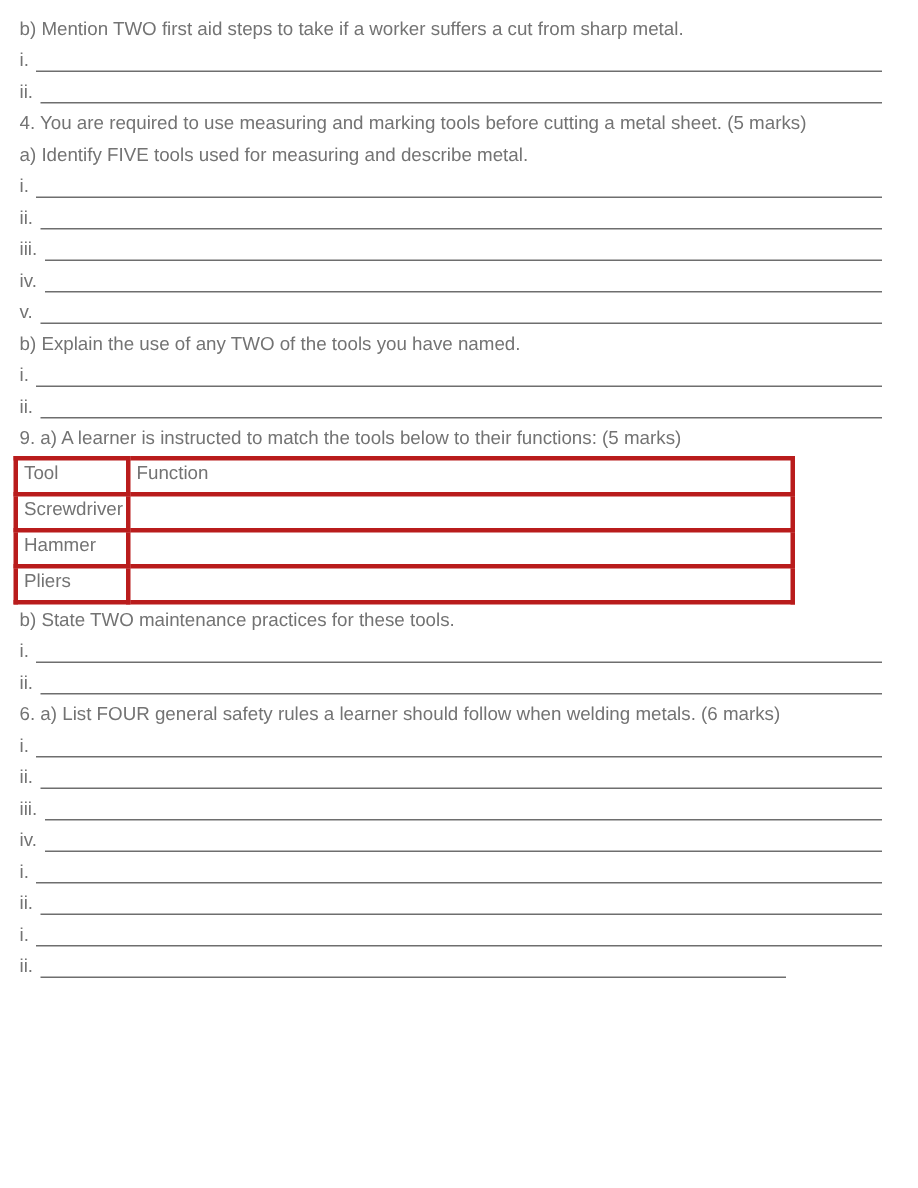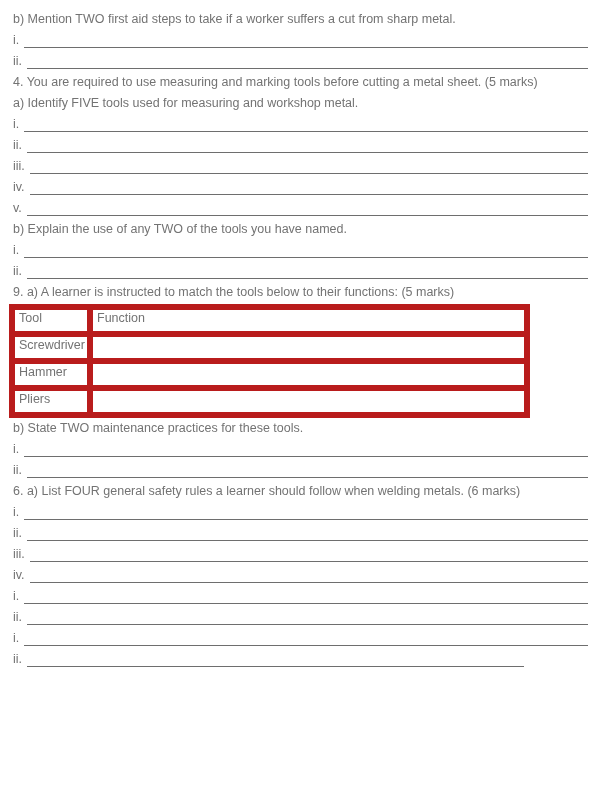--- a/index.html
+++ b/index.html
@@ -40,21 +40,21 @@
     flex: 0 0 497px;
   }
   .qtable {
     border-collapse: collapse;
     table-layout: fixed;
     width: 521px;
     margin: 1px 0 0 -4px;
     border: 1.5px solid #000000;
   }
   .qtable th, .qtable td {
-    border: 6px solid #b91c1c;
+    border: 3px solid #b91c1c;
     font-weight: normal;
     font-size: 12.5px;
     text-align: left;
     vertical-align: top;
     padding: 1px 3px 0 4px;
     height: 20px;
     overflow: hidden;
     white-space: nowrap;
   }
   .qtable .col-tool { width: 65px; }
@@ -69,21 +69,21 @@
   <div class="blank">
     <span class="num">i.</span>
     <span class="rule"></span>
   </div>
   <div class="blank">
     <span class="num">ii.</span>
     <span class="rule"></span>
   </div>
 
   <p class="para">4. You are required to use measuring and marking tools before cutting a metal sheet. (5 marks)</p>
-  <p class="para">a) Identify FIVE tools used for measuring and workshop metal.</p>
+  <p class="para">a) Identify FIVE tools used for measuring and describe metal.</p>
 
   <div class="blank">
     <span class="num">i.</span>
     <span class="rule"></span>
   </div>
   <div class="blank">
     <span class="num">ii.</span>
     <span class="rule"></span>
   </div>
   <div class="blank">

